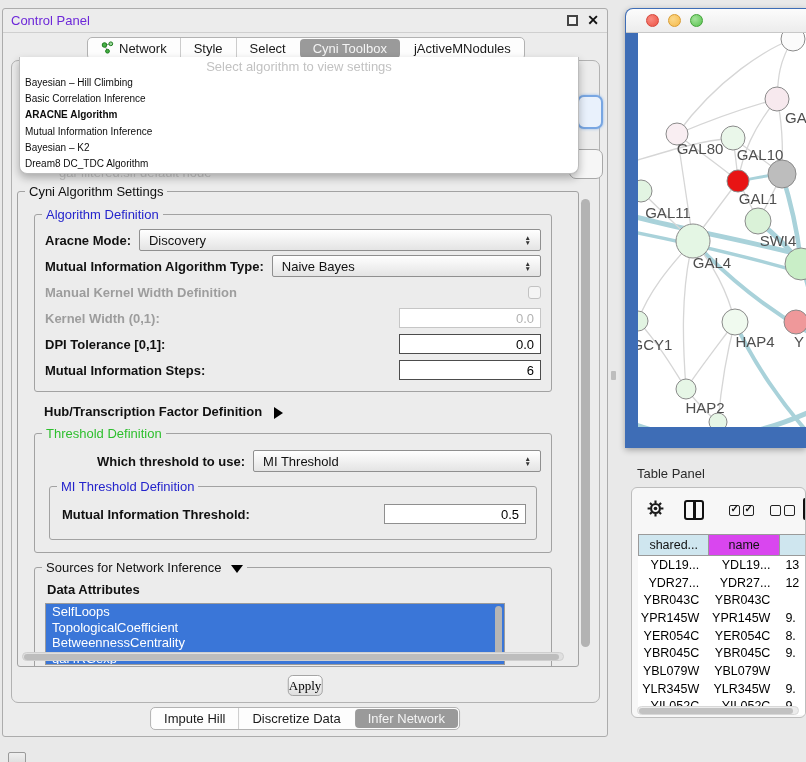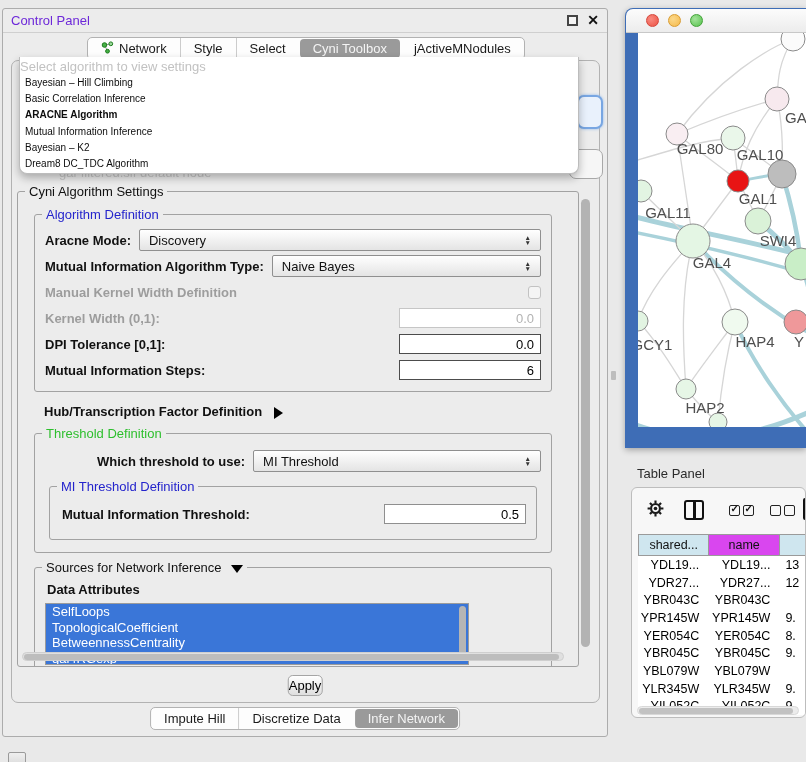--- a/index.html
+++ b/index.html
@@ -26,21 +26,21 @@
 
   #main-panel { left:8px; top:51px; width:589px; height:643px; background:#ececec; border:1px solid #b2b2b2; border-radius:7px; }
 
   
   .frag-combo-btn { left:574px; top:86px; width:26px; height:34px; border:2px solid #78a6e2; border-radius:7px; background:#e9f1fc; box-shadow:0 0 3px #8cb6ea; }
   .frag-round-box { left:566px; top:140px; width:34px; height:30px; border:1px solid #a8a8a8; border-radius:7px; background:#f6f6f6; }
   .frag-combo-text { left:56px; top:156px; color:#c6c6c6; font-size:13px; z-index:5; }
 
   
   #algo-dropdown { left:16px; top:48px; width:560px; height:117px; background:#ffffff; border:1px solid #bcbcbc; border-top:none; border-radius:0 0 8px 8px; box-shadow:0 4px 9px rgba(0,0,0,0.28); z-index:10; padding-top:1px; }
-  #dd-placeholder { text-align:left; color:#c2c2c2; font-size:13px; height:17px; line-height:17px; }
+  #dd-placeholder { text-align:center; color:#c2c2c2; font-size:13px; height:17px; line-height:17px; }
   .dd-item { font-size:10px; line-height:16.2px; padding-left:5px; color:#0d0d0d; }
   .dd-item.selected { font-weight:bold; }
 
   
   .groupbox { position:relative; border:1px solid #a2a2a2; border-radius:3px; }
   .group-title { position:absolute; top:-8px; left:7px; background:#ececec; padding:0 4px; font-size:13px; white-space:nowrap; }
   .t-blue { color:#2424cc; }
   .t-green { color:#2ebf2e; }
 
   #cyni-group { left:14px; top:182px; width:562px; height:476px; background:#ececec; }
@@ -63,28 +63,28 @@
   .tri-right { width:0; height:0; border-top:6px solid transparent; border-bottom:6px solid transparent; border-left:9px solid #000; display:inline-block; margin-left:8px; vertical-align:middle; }
   .tri-down { width:0; height:0; border-left:6px solid transparent; border-right:6px solid transparent; border-top:8px solid #000; display:inline-block; margin-left:6px; vertical-align:middle; }
 
   #alg-group { margin:6px 16px 0 6px; padding:14px 10px 6px 10px; }
   #hub-row { margin:12px 0 14px 16px; font-weight:bold; font-size:13px; }
   #threshold-group { margin:8px 16px 0 6px; padding:16px 10px 12px 10px; }
   #mi-def-group { margin:14px 4px 0 4px; padding:16px 10px 10px 12px; }
   #sources-group { margin:14px 16px 0 6px; padding:12px 10px 10px 10px; height:108px; }
 
   #attr-label { font-weight:bold; font-size:13px; margin:2px 0 6px 2px; }
-  #attr-list { position:relative; width:424px; height:62px; background:#ffffff; border:1px solid #9b9b9b; overflow:hidden; }
+  #attr-list { position:relative; width:460px; height:62px; background:#ffffff; border:1px solid #9b9b9b; overflow:hidden; }
   .attr-item { background:#3a76d8; color:#ffffff; font-size:13px; line-height:15.5px; padding-left:6px; }
   #attr-vscroll { position:absolute; right:2px; top:2px; width:7px; height:55px; background:#b5b5b5; border-radius:4px; }
   #cyni-hscroll { position:absolute; left:4px; right:14px; bottom:5px; height:9px; background:#e0e0e0; border-radius:5px; border:1px solid #cfcfcf; }
   #cyni-hscroll-thumb { position:absolute; left:1px; top:0.5px; bottom:0.5px; width:99%; background:#bdbdbd; border-radius:5px; }
   #cyni-vscroll { left:578px; top:190px; width:9px; height:448px; background:#b3b3b3; border-radius:5px; }
 
-  #apply-btn { top:666px; left:50%; transform:translateX(-50%); height:21px; padding:0 0; font-size:13px; font-family:Liberation Sans, sans-serif; background:linear-gradient(#ffffff,#dedede); border:1px solid #a5a5a5; border-radius:5px; }
+  #apply-btn { top:666px; left:50%; transform:translateX(-50%); height:21px; padding:0 0; font-size:13px; font-family:Liberation Serif, serif; background:linear-gradient(#ffffff,#dedede); border:1px solid #a5a5a5; border-radius:5px; }
 
   #bottom-left-chip { left:8px; top:752px; width:18px; height:16px; background:linear-gradient(#efefef,#d8d8d8); border:1px solid #9a9a9a; border-radius:2px; }
 
   
   #divider-grip { left:611px; top:371px; width:5px; height:9px; background:#bdbdbd; border-radius:1px; }
 
   
   #network-window { left:625px; top:8px; width:181px; height:440px; background:#3e6db6; border-radius:8px 0 0 0; overflow:hidden; box-shadow:0 2px 6px rgba(0,0,0,0.3); }
   #nw-titlebar { position:absolute; left:1px; top:1px; right:0; height:24px; background:linear-gradient(#fcfcfc,#ececec); border-radius:7px 0 0 0; border-bottom:1px solid #c8c8c8; }
   .traffic { position:absolute; top:5px; width:13px; height:13px; border-radius:50%; }

